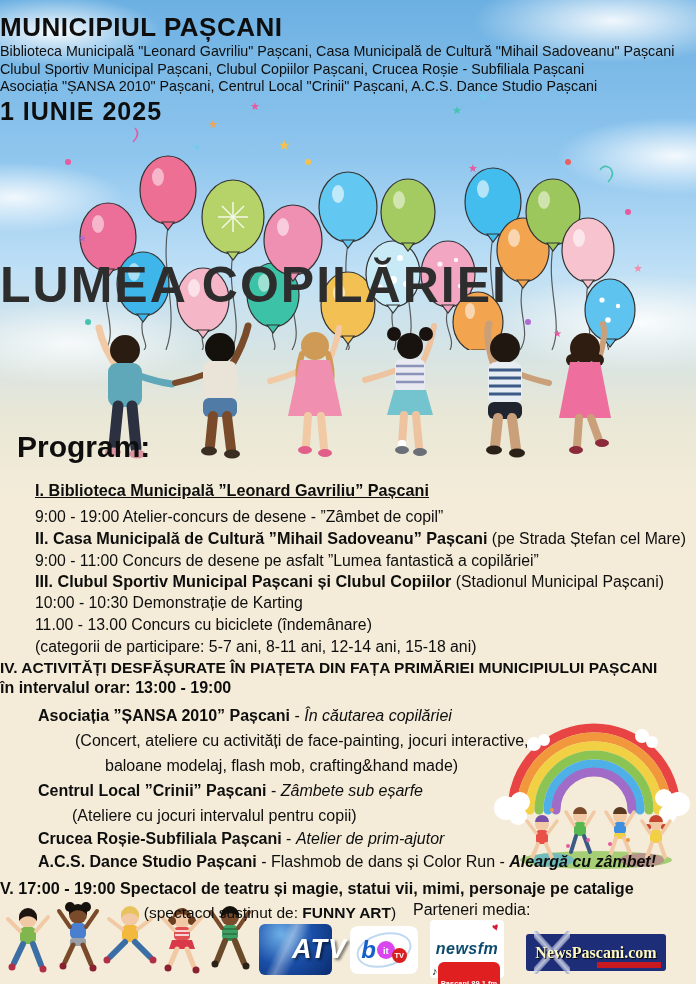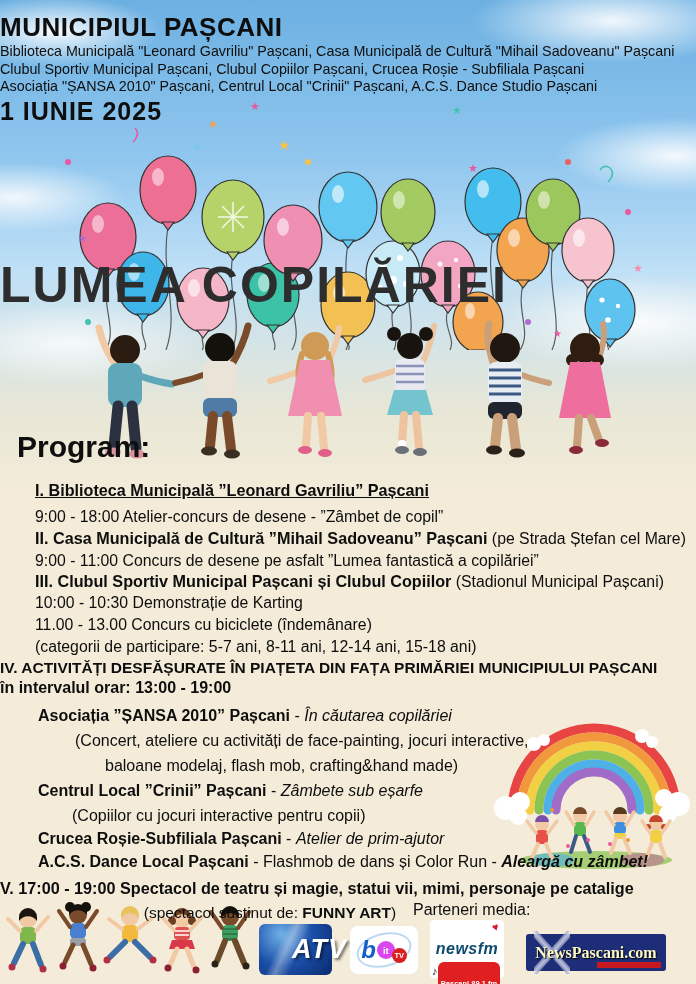--- a/index.html
+++ b/index.html
@@ -334,37 +334,37 @@
       <path d="M-15,40 L15,40 L26,96 L-26,96 Z" fill="#ee6f9e"></path>
       <path d="M-6,96 L-8,124" stroke="#caa07b" stroke-width="8" stroke-linecap="round"></path>
       <path d="M6,96 L14,118" stroke="#caa07b" stroke-width="8" stroke-linecap="round"></path>
       <ellipse cx="-9" cy="128" rx="7" ry="4" fill="#8a2a3a"></ellipse>
         <ellipse cx="17" cy="121" rx="7" ry="4" fill="#8a2a3a"></ellipse>
     </g>
   </svg>
 
   <div class="abs blk prog-head">Program:</div>
   <div class="abs blk pline" style="top:481px;text-decoration:underline;"><b>I. Biblioteca Municipală ”Leonard Gavriliu” Pașcani</b><span></span></div>
-  <div class="abs blk pline" style="top:507px;"><b></b><span>9:00 - 18:00 Atelier-concurs de desene - ”Zâmbet de copil”</span></div>
+  <div class="abs blk pline" style="top:507px;"><b></b><span>9:00 - 19:00 Atelier-concurs de desene - ”Zâmbet de copil”</span></div>
   <div class="abs blk pline" style="top:529px;"><b>II. Casa Municipală de Cultură ”Mihail Sadoveanu” Pașcani</b><span> (pe Strada Ștefan cel Mare)</span></div>
   <div class="abs blk pline" style="top:551px;"><b></b><span>9:00 - 11:00 Concurs de desene pe asfalt ”Lumea fantastică a copilăriei”</span></div>
   <div class="abs blk pline" style="top:572px;"><b>III. Clubul Sportiv Municipal Pașcani și Clubul Copiilor</b><span> (Stadionul Municipal Pașcani)</span></div>
   <div class="abs blk pline" style="top:593px;"><b></b><span>10:00 - 10:30 Demonstrație de Karting</span></div>
   <div class="abs blk pline" style="top:615px;"><b></b><span>11.00 - 13.00 Concurs cu biciclete (îndemânare)</span></div>
   <div class="abs blk pline" style="top:637px;"><b></b><span>(categorii de participare: 5-7 ani, 8-11 ani, 12-14 ani, 15-18 ani)</span></div>
 
   <div class="abs ctr blk s4h1">IV. ACTIVITĂȚI DESFĂȘURATE ÎN PIAȚETA DIN FAȚA PRIMĂRIEI MUNICIPIULUI PAȘCANI</div>
   <div class="abs ctr blk s4h2">în intervalul orar: 13:00 - 19:00</div>
   <div class="abs blk s4line" style="top:707px;"><b>Asociația ”ȘANSA 2010” Pașcani</b><span> - </span><span class="ital">În căutarea copilăriei</span></div>
   <div class="abs blk s4line" style="top:732px;left:75px;">(Concert, ateliere cu activități de face-painting, jocuri interactive,</div>
   <div class="abs blk s4line" style="top:757px;left:105px;">baloane modelaj, flash mob, crafting&amp;hand made)</div>
   <div class="abs blk s4line" style="top:782px;"><b>Centrul Local ”Crinii” Pașcani</b><span> - </span><span class="ital">Zâmbete sub eșarfe</span></div>
-  <div class="abs blk s4line" style="top:807px;left:72px;">(Copiilor cu jocuri interactive pentru copii)</div>
+  <div class="abs blk s4line" style="top:807px;left:72px;">(Ateliere cu jocuri intervalul pentru copii)</div>
   <div class="abs blk s4line" style="top:830px;"><b>Crucea Roșie-Subfiliala Pașcani</b><span> - </span><span class="ital">Atelier de prim-ajutor</span></div>
-  <div class="abs blk s4line" style="top:853px;"><b>A.C.S. Dance Local Pașcani</b><span> - Flashmob de dans și Color Run - </span><span class="bi">Aleargă cu zâmbet!</span></div>
+  <div class="abs blk s4line" style="top:853px;"><b>A.C.S. Dance Studio Pașcani</b><span> - Flashmob de dans și Color Run - </span><span class="bi">Aleargă cu zâmbet!</span></div>
 
   <svg class="abs" style="left:492px;top:692px;z-index:5;" width="200" height="180" viewBox="0 0 200 180">
     <g fill="none" stroke-linecap="round">
       <path d="M20,118 A82,82 0 0 1 184,118" stroke="#e84444" stroke-width="9"></path>
       <path d="M29,118 A73,73 0 0 1 175,118" stroke="#f2983c" stroke-width="9"></path>
       <path d="M38,118 A64,64 0 0 1 166,118" stroke="#f2d044" stroke-width="9"></path>
       <path d="M47,118 A55,55 0 0 1 157,118" stroke="#8cc453" stroke-width="9"></path>
       <path d="M56,118 A46,46 0 0 1 148,118" stroke="#4fb0e8" stroke-width="9"></path>
       <path d="M64,118 A38,38 0 0 1 140,118" stroke="#a06cc8" stroke-width="9"></path>
     </g>

